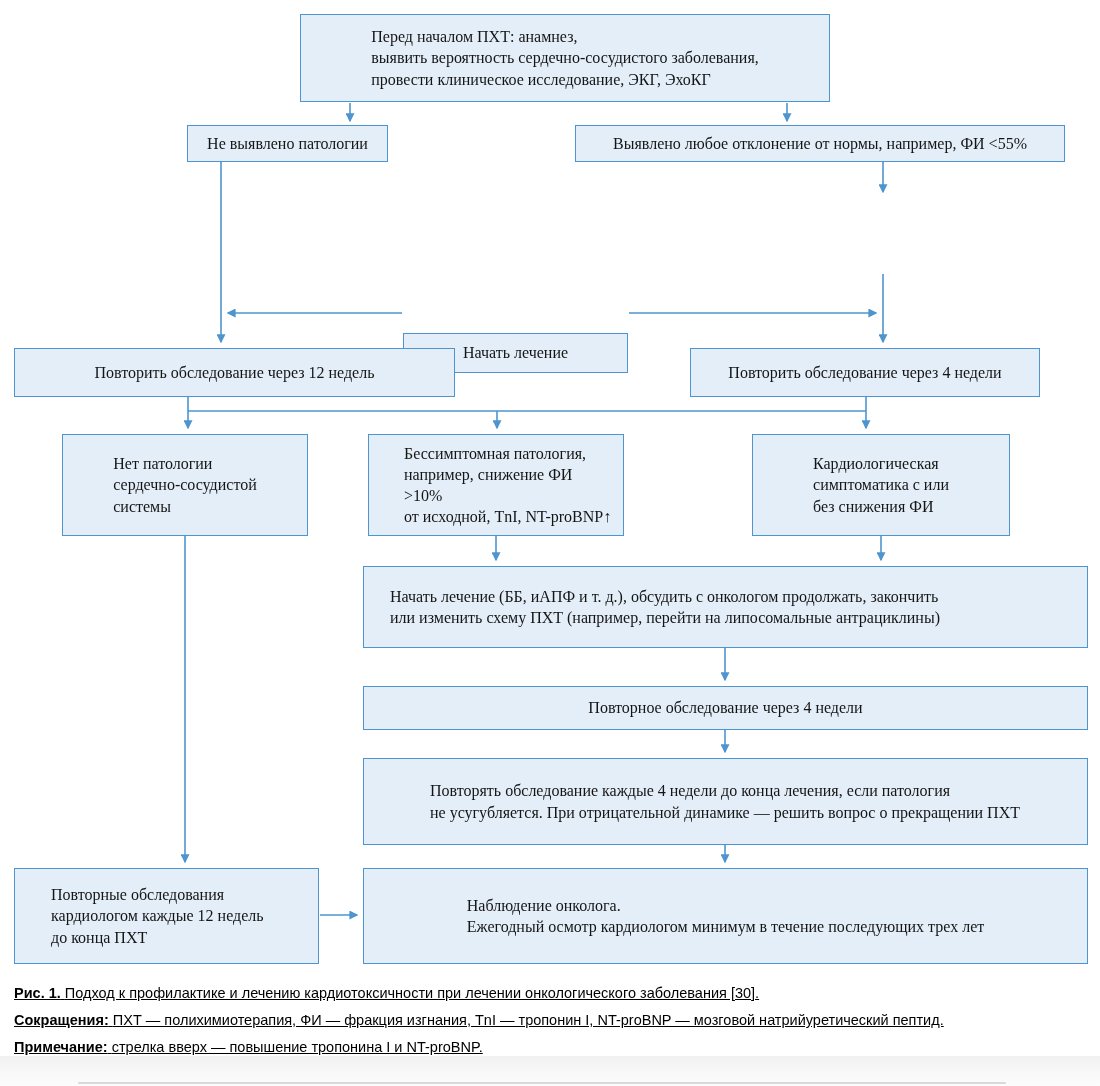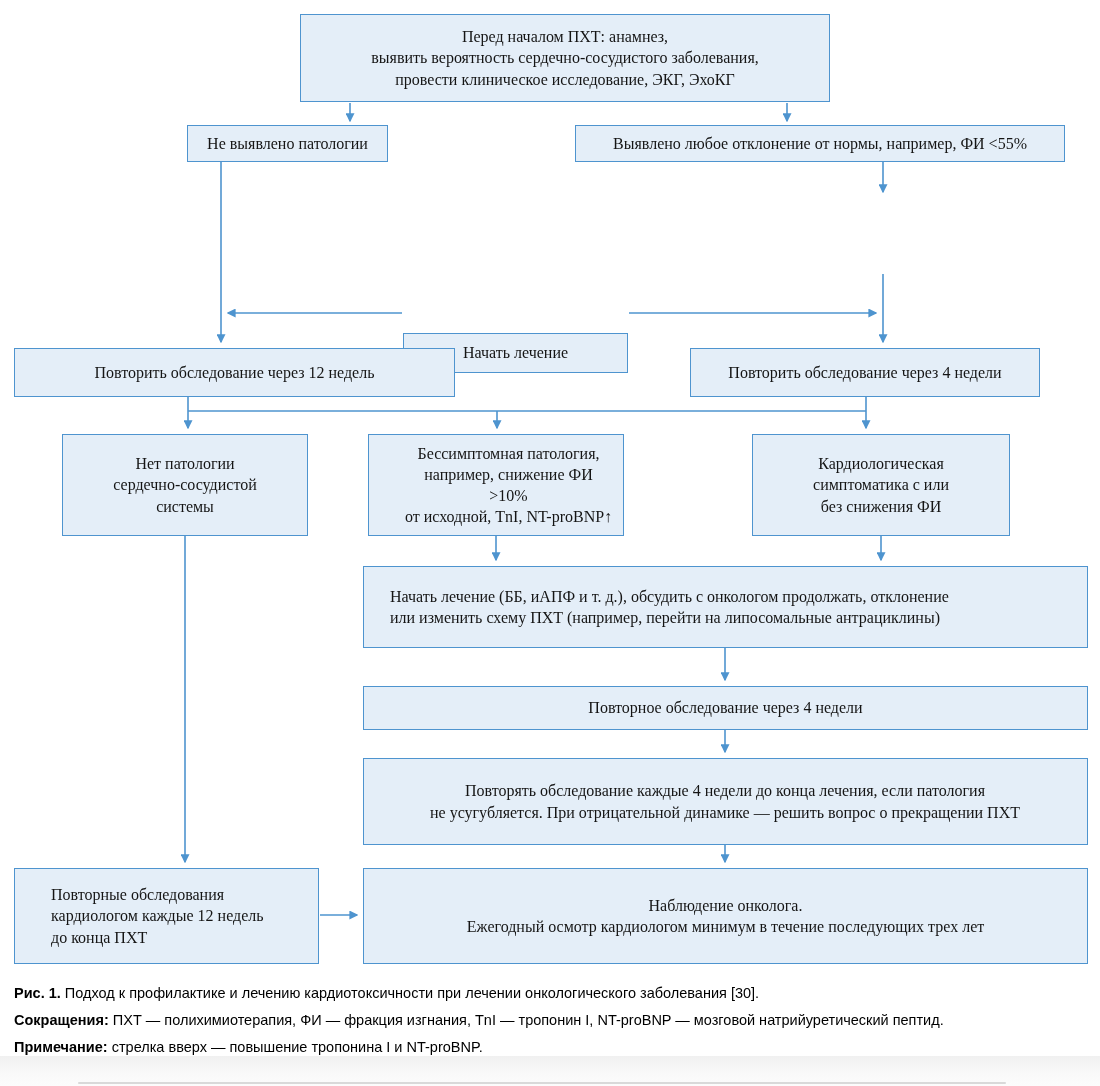--- a/index.html
+++ b/index.html
@@ -9,32 +9,32 @@
     font-family:"Liberation Serif", serif;
   }
   svg.connectors {
     position:absolute; left:0; top:0; width:1100px; height:1086px;
     pointer-events:none;
   }
   .box {
     position:absolute; box-sizing:border-box;
     background:#e4eef8; border:1.6px solid #4e94cf;
     display:flex; align-items:center; justify-content:center;
-    text-align:center; color:#151515;
+    color:#151515;
     font-size:16px; line-height:1.32;
     padding:4px 10px;
   }
   .box .txt { white-space:pre-line; }
   .box.left-text { justify-content:flex-start; text-align:left; }
   .caption {
     position:absolute; left:14px; top:984px; width:1072px;
     font-family:"Liberation Sans", sans-serif;
     font-size:14.5px; line-height:1.25; color:#000;
   }
-  .caption p { margin:0 0 9px 0; }
+  .caption p { margin:0 0 9px 0;text-decoration:underline; }
   .caption b { font-weight:bold; }
   .footer-strip {
     position:absolute; left:0; top:1056px; width:1100px; height:30px;
     background:linear-gradient(180deg,#f0f0f0 0%,#f9f9f9 60%,#fcfcfc 100%);
   }
   .footer-divider {
     position:absolute; left:78px; top:1082px; width:928px; height:2px;
     background:#d9d9d9; border-radius:2px;
   }
 </style>
@@ -110,21 +110,21 @@
 от исходной, TnI, NT-proBNP↑</span>
   </div>
 
   <div class="box" style="left:752px; top:434px; width:258px; height:102px;">
     <span class="txt">Кардиологическая
 симптоматика с или
 без снижения ФИ</span>
   </div>
 
   <div class="box left-text" style="left:363px; top:566px; width:725px; height:82px; padding-left:26px;">
-    <span class="txt">Начать лечение (ББ, иАПФ и т. д.), обсудить с онкологом продолжать, отклонение
+    <span class="txt">Начать лечение (ББ, иАПФ и т. д.), обсудить с онкологом продолжать, закончить
 или изменить схему ПХТ (например, перейти на липосомальные антрациклины)</span>
   </div>
 
   <div class="box" style="left:363px; top:686px; width:725px; height:44px;">
     <span class="txt">Повторное обследование через 4 недели</span>
   </div>
 
   <div class="box" style="left:363px; top:758px; width:725px; height:87px;padding-left:9px;">
     <span class="txt">Повторять обследование каждые 4 недели до конца лечения, если патология
 не усугубляется. При отрицательной динамике — решить вопрос о прекращении ПХТ</span>

